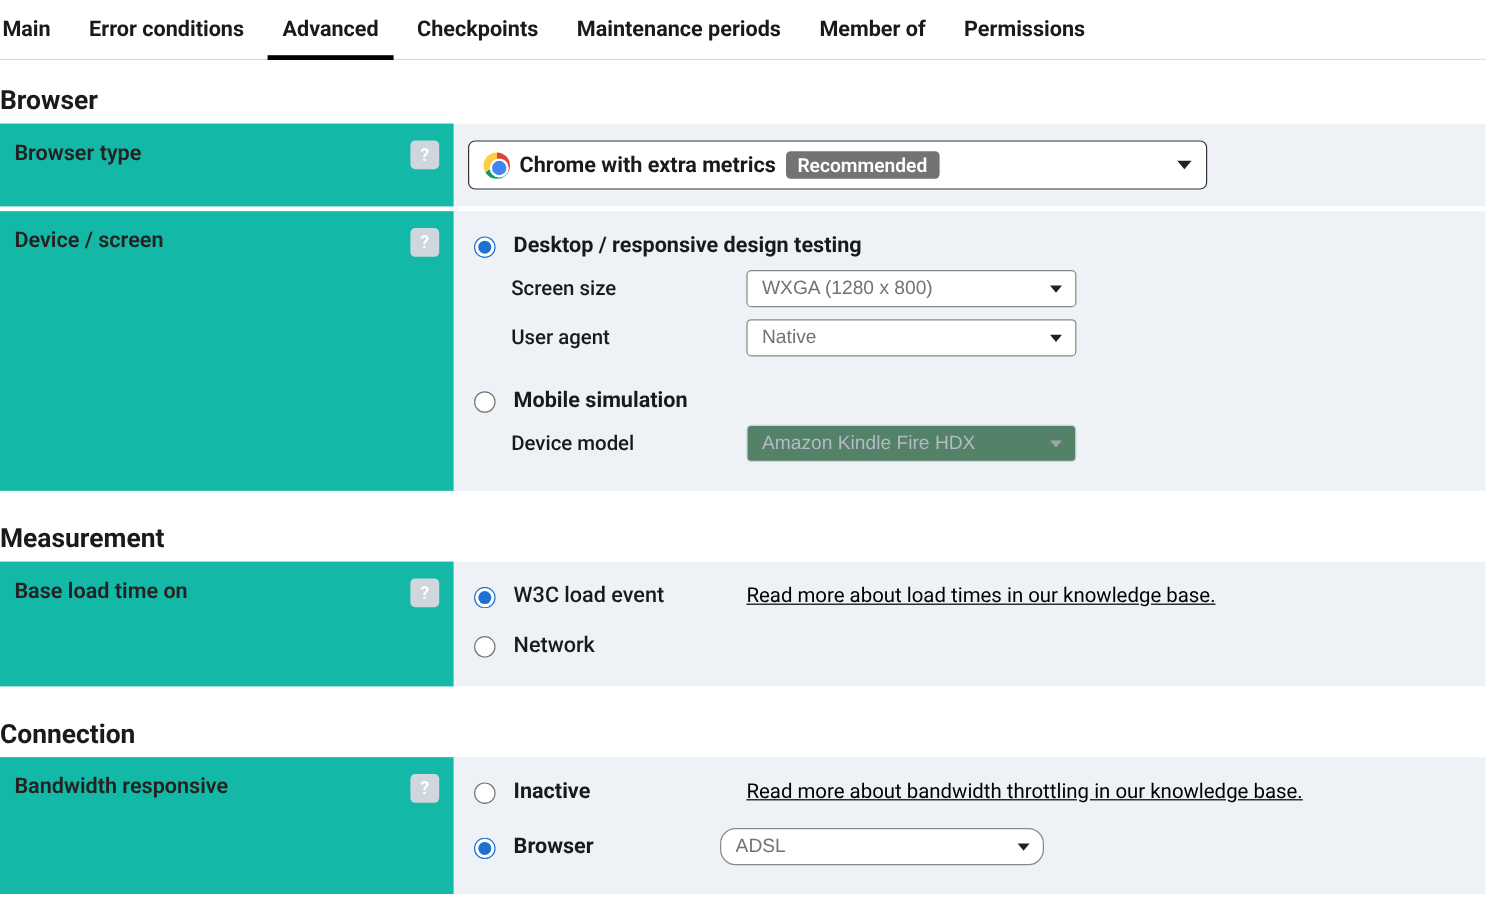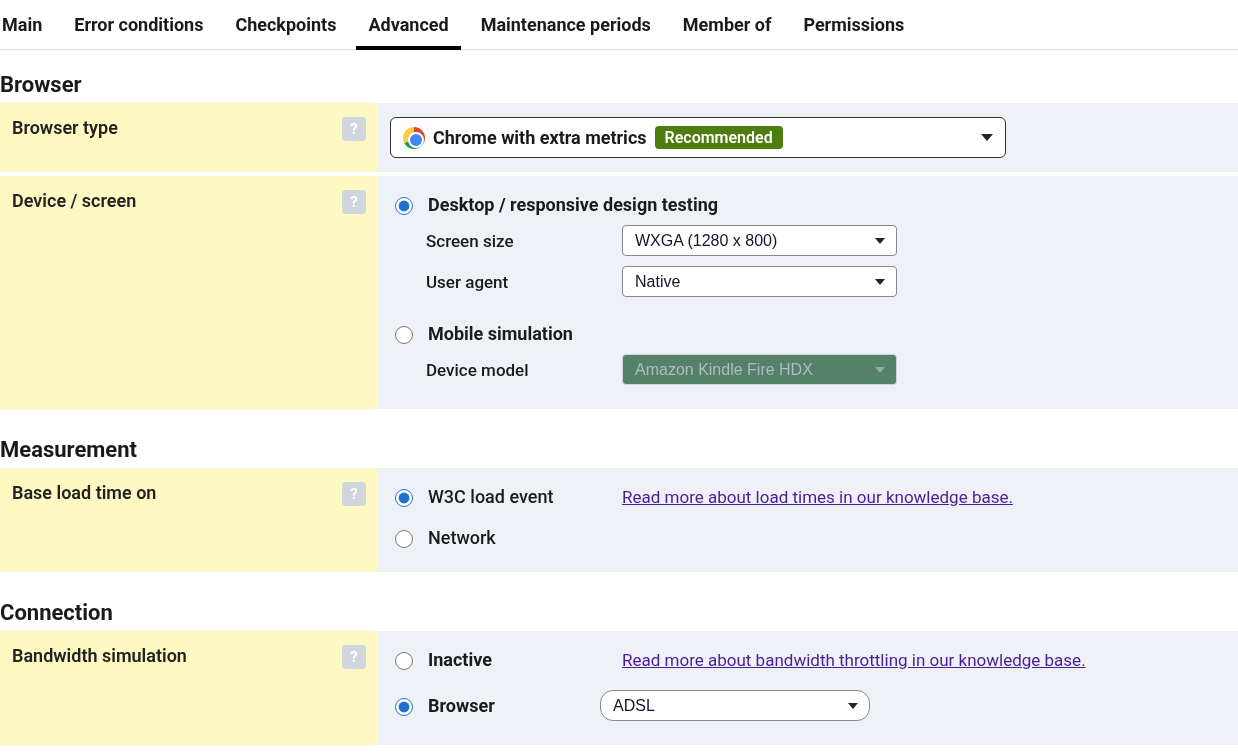--- a/index.html
+++ b/index.html
@@ -42,21 +42,21 @@
     background: #eef2f6;
     margin-bottom: 4px;
   }
   .row {
     display: flex;
     align-items: flex-start;
   }
   .label-col {
     width: 378px;
     min-width: 378px;
-    background: #fef9c3;
+    background: #14b8a6;
     padding: 14px 12px;
     display: flex;
     align-items: flex-start;
     justify-content: space-between;
     font-size: 18px;
     font-weight: 600;
     color: #222;
     align-self: stretch;
   }
   .help-icon {
@@ -97,21 +97,21 @@
   .chrome-icon::after {
     content: "";
     position: absolute;
     top: 5px; left: 5px; width: 12px; height: 12px;
     border-radius: 50%;
     background: #4285f4;
     border: 2px solid #fff;
   }
   .badge {
     display: inline-block;
-    background: #4d7c0f;
+    background: #737373;
     color: #fff;
     font-size: 16px;
     font-weight: 600;
     padding: 2px 10px;
     border-radius: 4px;
   }
   .chevron-down {
     margin-left: auto;
     width: 0; height: 0;
     border-left: 6px solid transparent;
@@ -147,21 +147,21 @@
   }
   .select {
     appearance: none;
     -webkit-appearance: none;
     border: 1px solid #888;
     border-radius: 4px;
     background: #fff;
     padding: 6px 36px 6px 12px;
     font-size: 16px;
     font-weight: 500;
-    color: #0f172a;
+    color: #737373;
     cursor: pointer;
     position: relative;
   }
   .select-wrap {
     position: relative;
     display: inline-block;
   }
   .select-wrap::after {
     content: "";
     position: absolute;
@@ -178,36 +178,36 @@
     border-color: #c0c6cc;
     cursor: not-allowed;
     background: #14532d;
   }
   .select-wrap.disabled::after {
     border-top-color: #9aa4ad;
   }
   .select.w275 { width: 275px; }
   .select.w270 { width: 270px; border-radius: 13px; }
   .link {
-    color: #4c1d95;
+    color: #000000;
     text-decoration: underline;
     font-size: 17px;
     cursor: pointer;
     margin-left: 22px;
   }
   .section-wrap { margin-top: 28px; }
 </style>
 </head>
 <body>
 
 <div class="tabs">
   <div class="tab">Main</div>
   <div class="tab">Error conditions</div>
+  <div class="tab active">Advanced</div>
   <div class="tab">Checkpoints</div>
-  <div class="tab active">Advanced</div>
   <div class="tab">Maintenance periods</div>
   <div class="tab">Member of</div>
   <div class="tab">Permissions</div>
 </div>
 
 <h2 class="section">Browser</h2>
 
 <div class="block">
   <div class="row">
     <div class="label-col">
@@ -289,21 +289,21 @@
       </div>
     </div>
   </div>
 </div>
 
 <div class="section-wrap">
   <h2 class="section">Connection</h2>
   <div class="block">
     <div class="row">
       <div class="label-col">
-        <span>Bandwidth simulation</span>
+        <span>Bandwidth responsive</span>
         <span class="help-icon">?</span>
       </div>
       <div class="content-col">
         <div class="radio-row">
           <input type="radio" class="radio" name="bandwidth" style="">
           <span class="radio-label" style="width:160px;">Inactive</span>
           <a class="link">Read more about bandwidth throttling in our knowledge base.</a>
         </div>
         <div class="radio-row" style="margin-top:20px;">
           <input type="radio" class="radio" name="bandwidth" checked="" style="">

